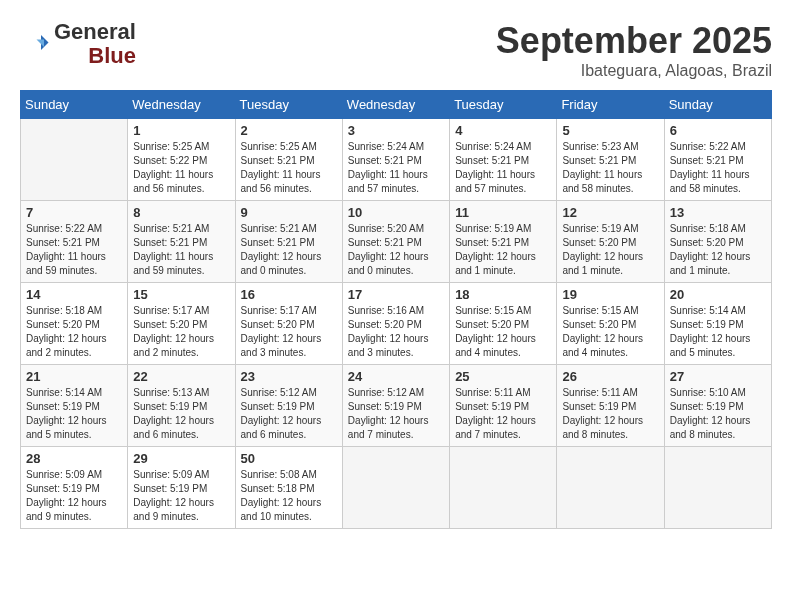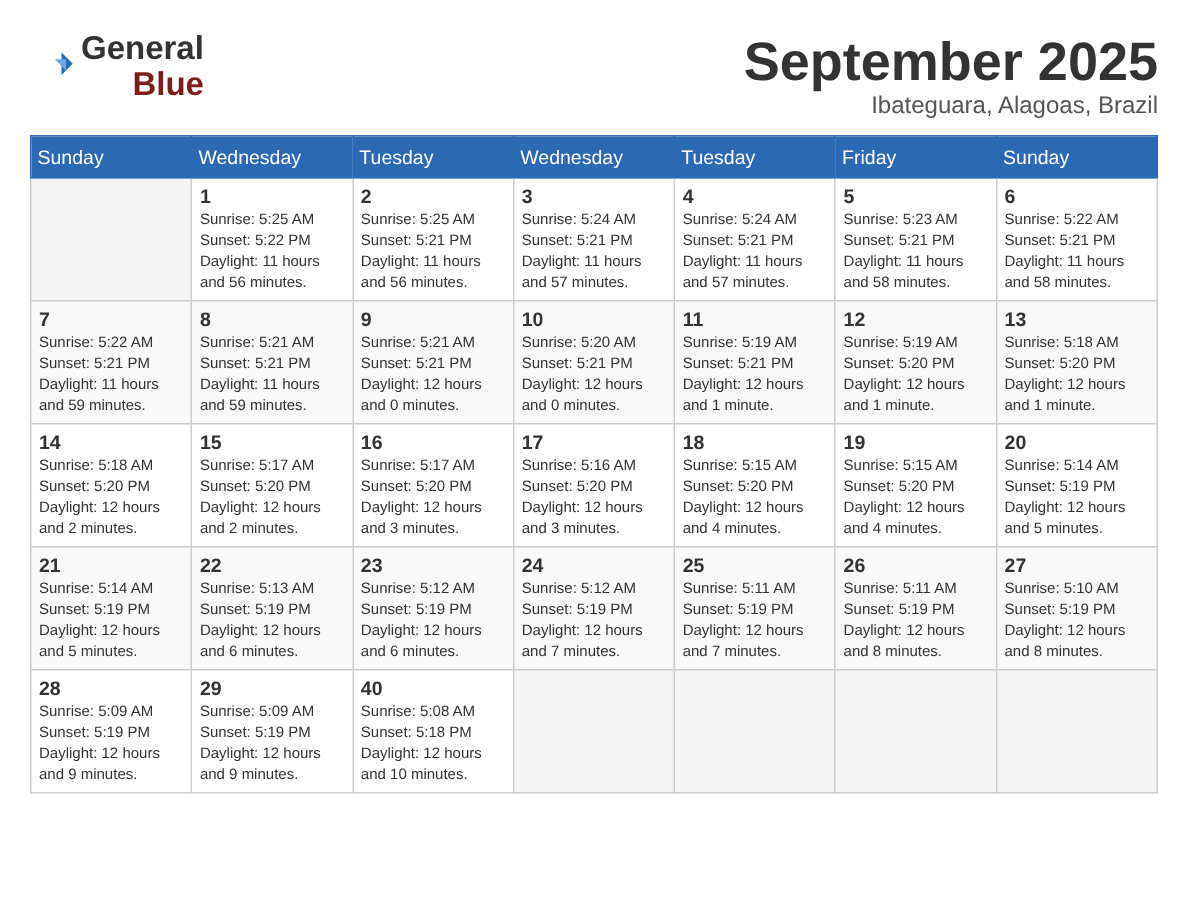--- a/index.html
+++ b/index.html
@@ -185,21 +185,21 @@
         <td><span class="day-num">26</span>
 <span class="day-info">Sunrise: 5:11 AM<br>Sunset: 5:19 PM<br>Daylight: 12 hours and 8 minutes.</span></td>
         <td><span class="day-num">27</span>
 <span class="day-info">Sunrise: 5:10 AM<br>Sunset: 5:19 PM<br>Daylight: 12 hours and 8 minutes.</span></td>
       </tr>
       <tr>
         <td><span class="day-num">28</span>
 <span class="day-info">Sunrise: 5:09 AM<br>Sunset: 5:19 PM<br>Daylight: 12 hours and 9 minutes.</span></td>
         <td><span class="day-num">29</span>
 <span class="day-info">Sunrise: 5:09 AM<br>Sunset: 5:19 PM<br>Daylight: 12 hours and 9 minutes.</span></td>
-        <td><span class="day-num">40</span>
+        <td><span class="day-num">50</span>
 <span class="day-info">Sunrise: 5:08 AM<br>Sunset: 5:18 PM<br>Daylight: 12 hours and 10 minutes.</span></td>
         <td class="empty"></td>
         <td class="empty"></td>
         <td class="empty"></td>
         <td class="empty"></td>
       </tr>
     </tbody>
 </table>
 
 </body></html>

